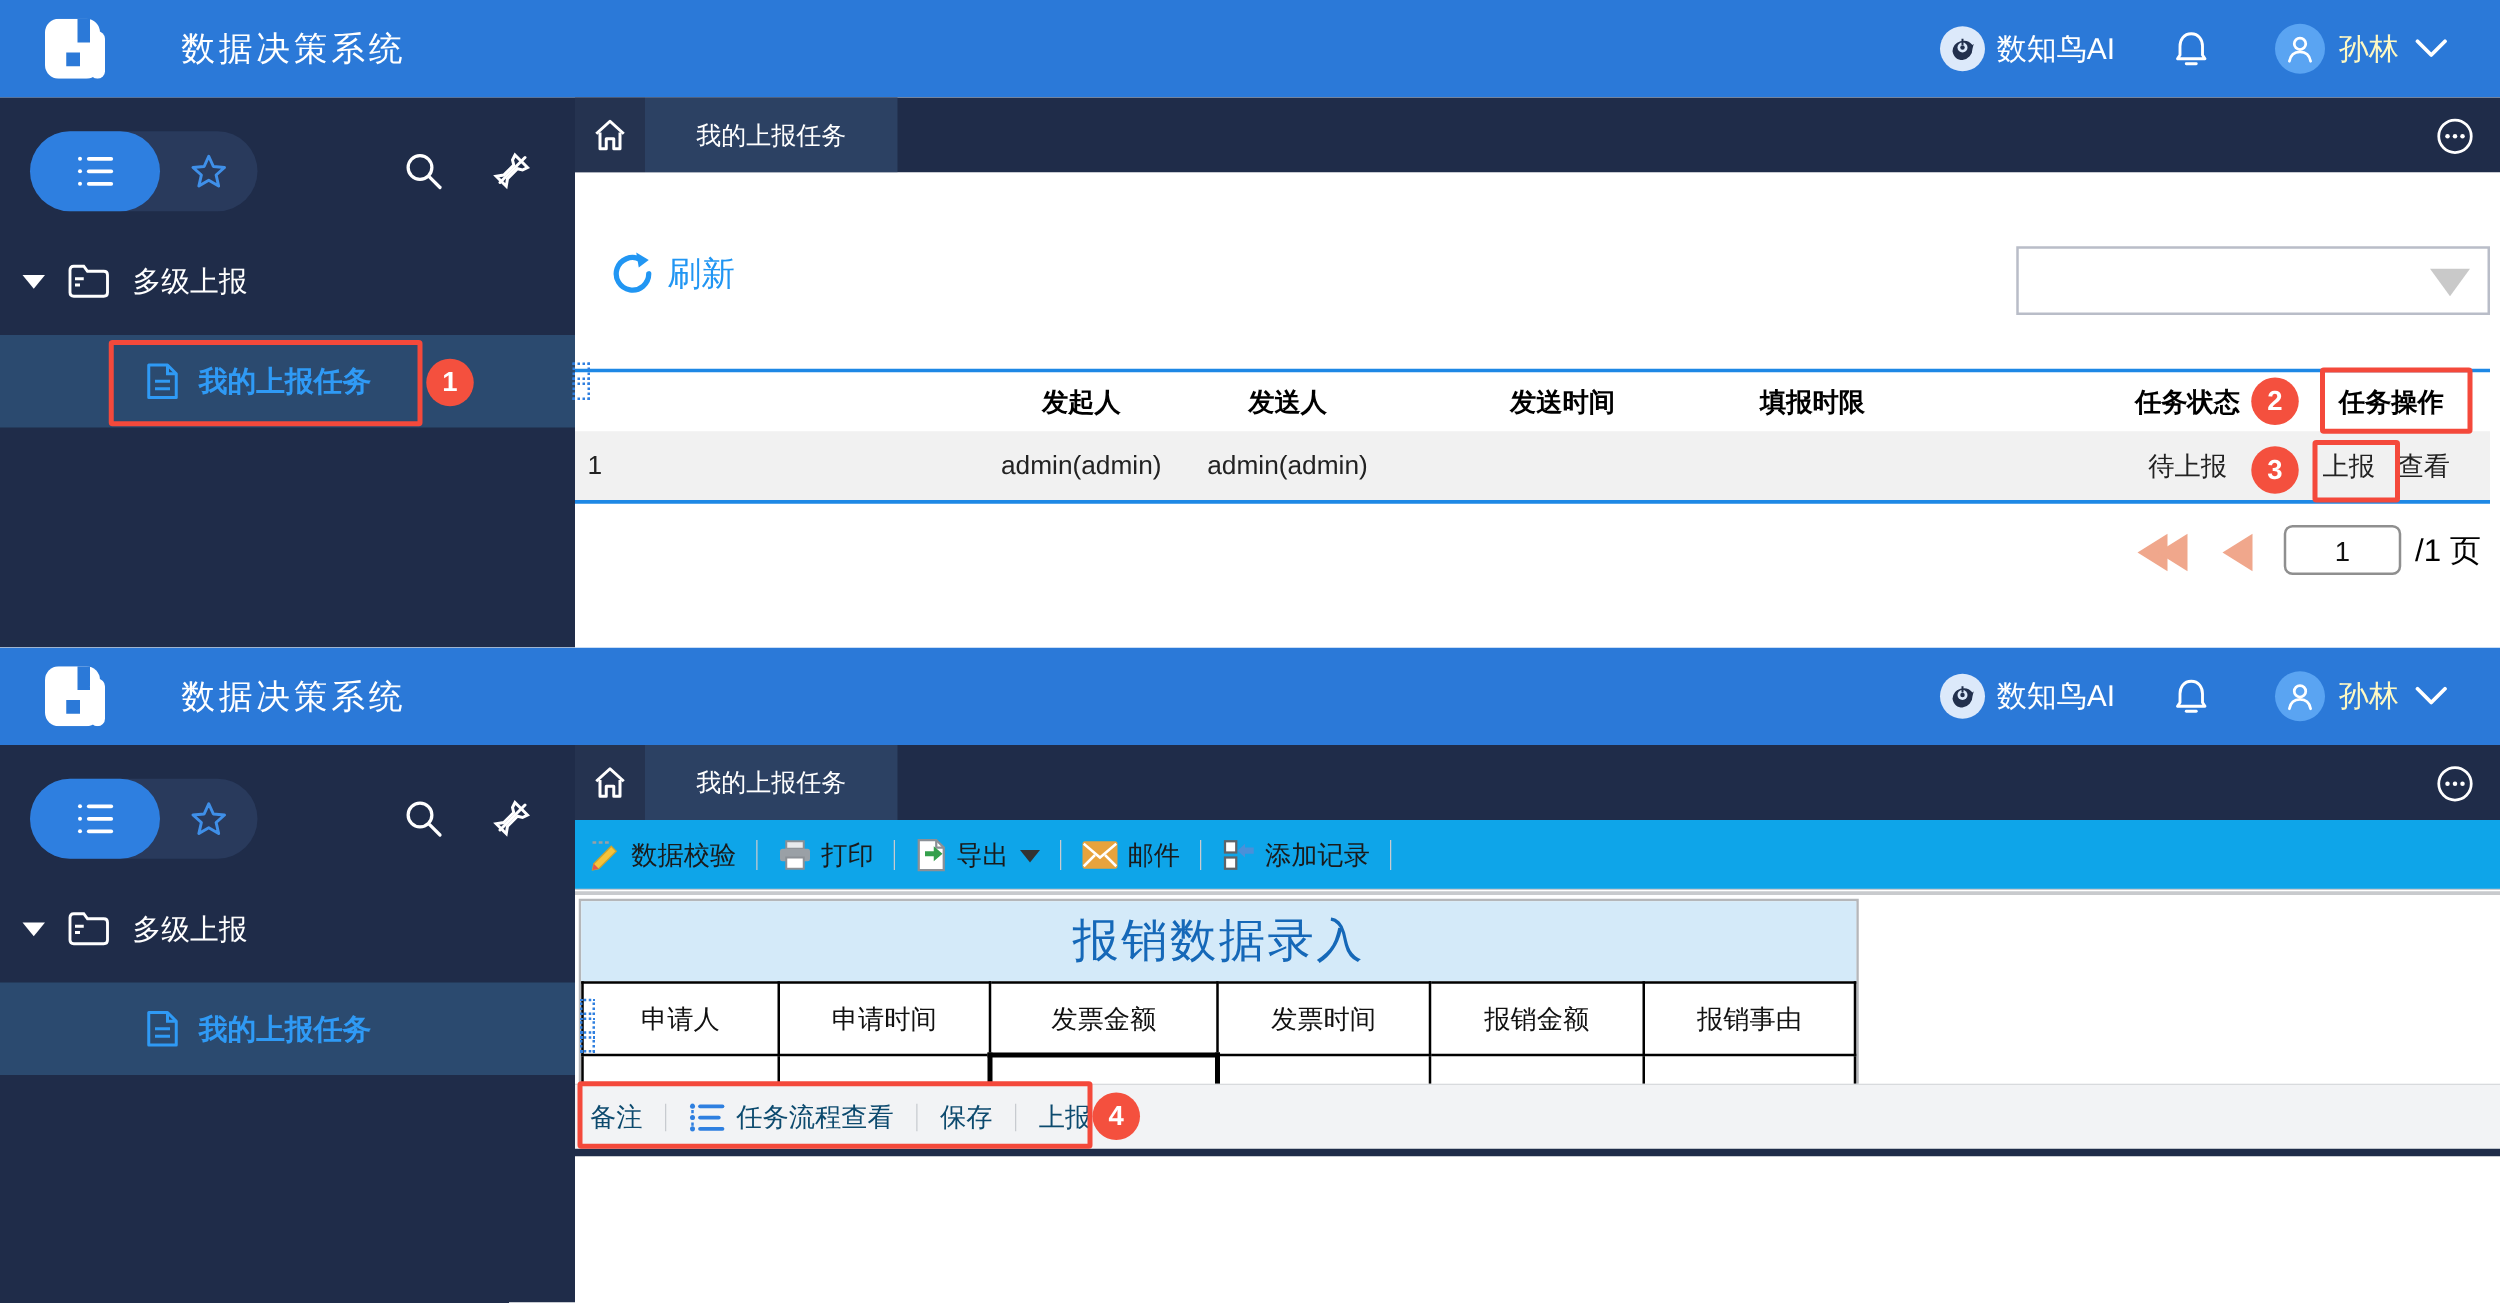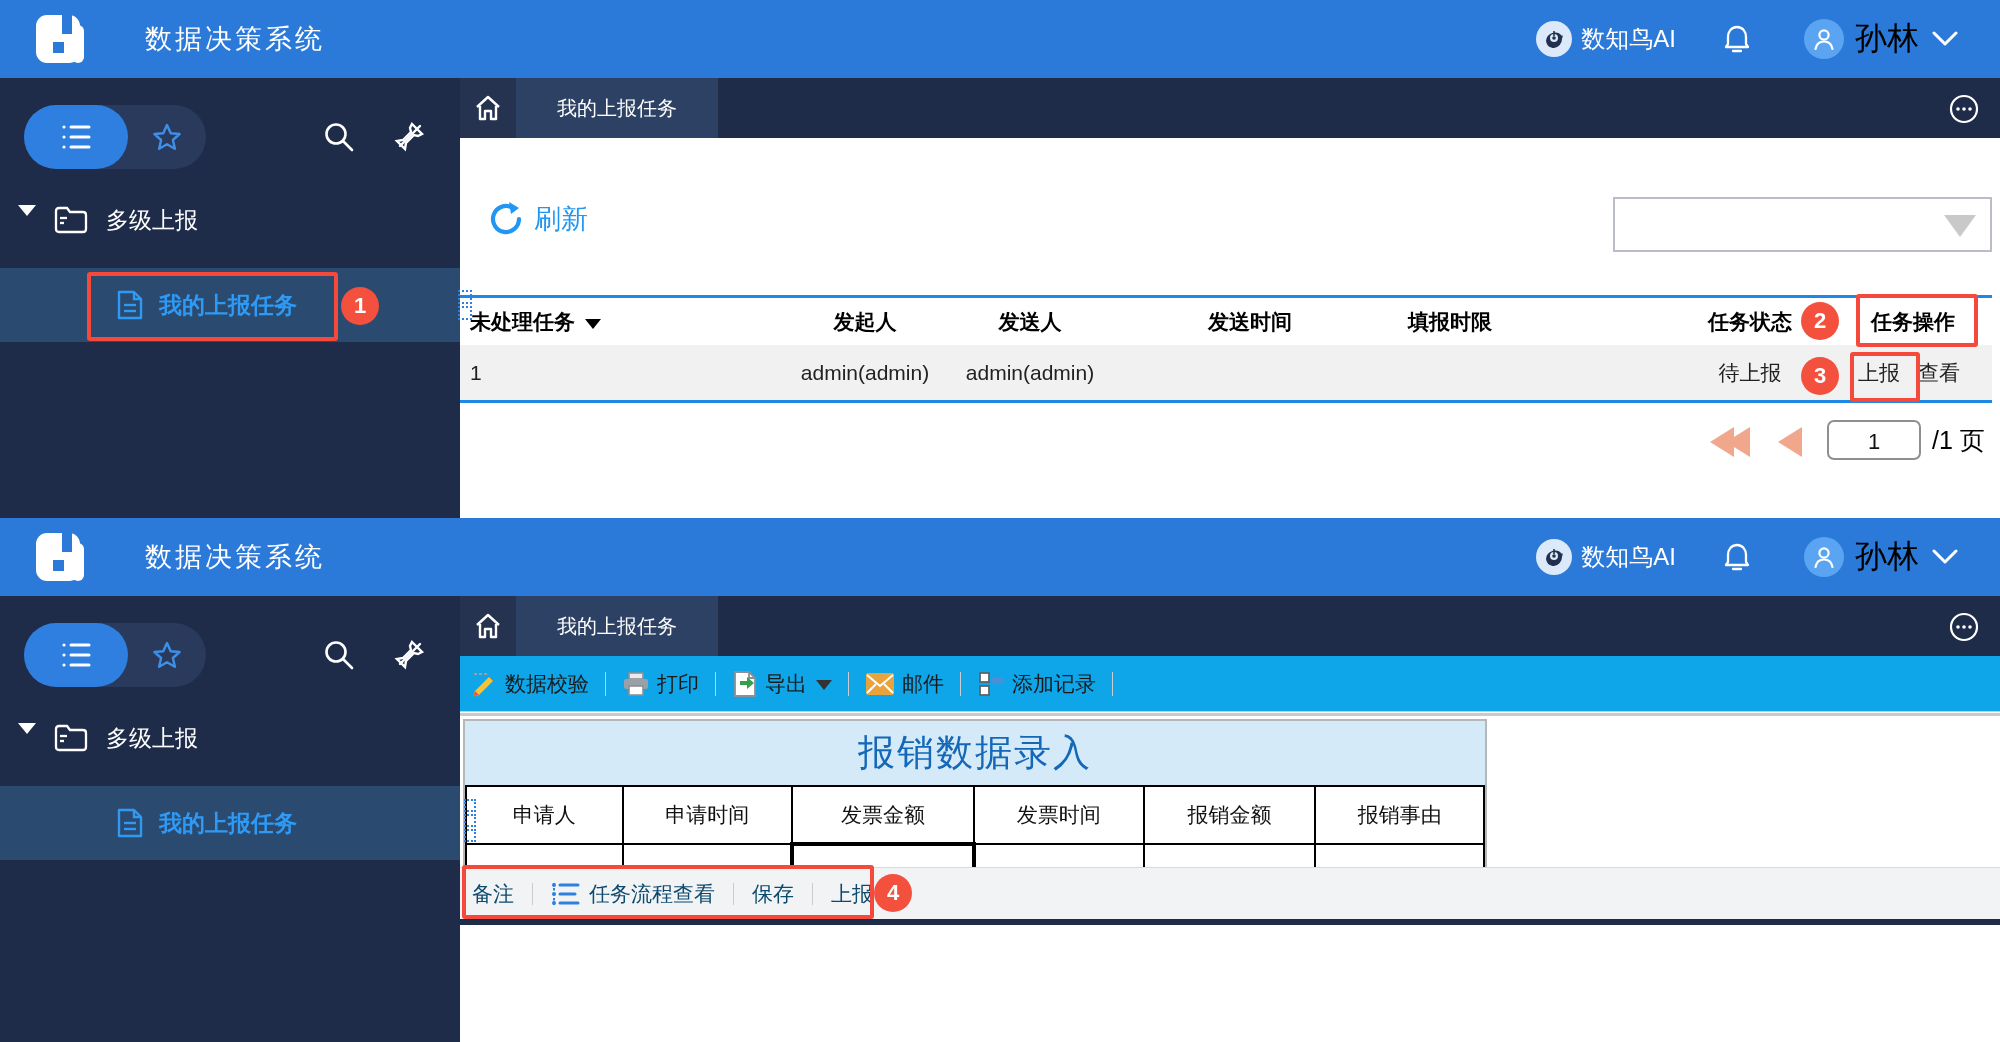--- a/index.html
+++ b/index.html
@@ -14,35 +14,35 @@
   .logo{position:absolute;left:36px;top:15px;width:48px;height:48px;}
   .hdr-title{position:absolute;left:145px;top:0;height:78px;line-height:78px;
              color:#fff;font-size:27px;letter-spacing:3px;}
   .hdr-right{position:absolute;right:42px;top:0;height:78px;display:flex;align-items:center;}
   .ai-circ{width:36px;height:36px;border-radius:50%;background:#dce9fa;display:flex;
            align-items:center;justify-content:center;margin-right:9px;}
   .ai-label{color:#fff;font-size:24px;margin-right:46px;}
   .bell{margin-right:52px;display:flex;}
   .avatar{width:40px;height:40px;border-radius:50%;background:#5aa4f2;display:flex;
           align-items:center;justify-content:center;margin-right:11px;}
-  .user-name{color:#000000;font-size:32px;margin-right:13px;}
+  .user-name{color:#fef9c3;font-size:24px;margin-right:13px;}
 
   
   .pbody{position:absolute;left:0;top:78px;right:0;bottom:0;display:flex;}
   .sidebar{position:relative;width:460px;flex:none;background:#1f2c49;}
   .pill{position:absolute;left:24px;top:27px;width:182px;height:64px;border-radius:32px;
         background:#293a5c;}
   .pill-active{position:absolute;left:0;top:0;width:104px;height:64px;border-radius:32px;
         background:#2e7fe0;display:flex;align-items:center;justify-content:center;}
   .pill-star{position:absolute;right:0;top:0;width:78px;height:64px;display:flex;
         align-items:center;justify-content:center;}
   .side-ico-search{position:absolute;left:322px;top:42px;}
   .side-ico-pin{position:absolute;left:390px;top:40px;}
   .tree-group{position:absolute;left:0;top:127px;width:460px;height:40px;display:flex;
-        align-items:flex-start;color:#fff;font-size:23px;}
+        align-items:center;color:#fff;font-size:23px;}
   .tree-caret{width:0;height:0;border-left:9px solid transparent;border-right:9px solid transparent;
         border-top:11px solid #fff;margin-left:18px;}
   .tree-folder{margin-left:18px;display:flex;}
   .tree-group-label{margin-left:18px;}
   .tree-item{position:absolute;left:0;top:190px;width:460px;height:74px;background:#2b4a6f;
         display:flex;align-items:center;}
   .tree-item .doc{margin-left:115px;display:flex;}
   .tree-item-label{margin-left:14px;color:#2f9af5;font-size:23px;font-weight:600;}
 
   
@@ -259,24 +259,20 @@
           <span class="dd-caret"></span>
         </div>
 
         <div class="t-line" style="top:157px"></div>
 
         <div class="t-head">
           <div class="dots-marker" style="top:-8px">
               <i></i>
               <i></i>
             </div>
-          <span class="cell" style="left:10px;width:330px">
-              <span>未处理任务</span>
-              <span class="sort-caret"></span>
-            </span>
           <span class="cell c-center" style="left:330px;width:150px">发起人</span>
           <span class="cell c-center" style="left:480px;width:180px">发送人</span>
           <span class="cell c-center" style="left:660px;width:260px">发送时间</span>
           <span class="cell c-center" style="left:920px;width:140px">填报时限</span>
           <span class="cell c-center" style="left:1200px;width:180px">任务状态</span>
           <span class="cell c-center" style="left:1388px;width:130px">任务操作</span>
         </div>
 
         <div class="t-row">
           <span class="cell" style="left:10px;width:330px">1</span>

